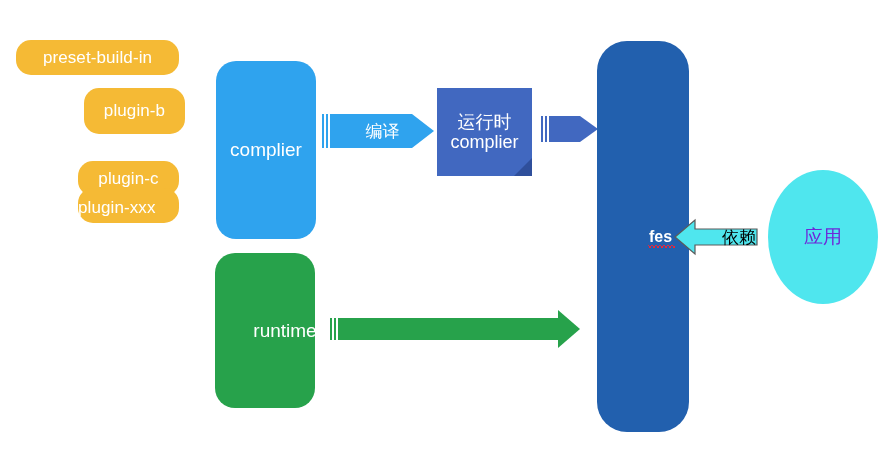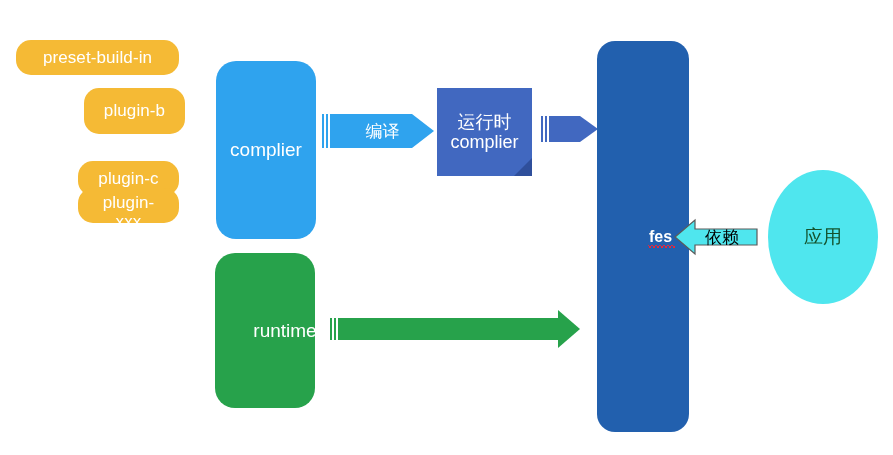--- a/index.html
+++ b/index.html
@@ -34,54 +34,54 @@
 
   
   .chip {
     background: #F5BA35;
     border-radius: 15px;
     font-size: 17px;
     font-weight: 400;
     letter-spacing: .1px;
   }
   .chip.wrap {
-    flex-direction: column;
+    flex-direction: row;
     justify-content: flex-start;
     padding-top: 5px;
   }
 
   
   .pillar {
     border-radius: 20px;
     font-size: 19px;
   }
   .pillar.blue   { background: #2FA3EE; margin-top: 21px; }
   .pillar.green  { background: #27A24B; }
-  .pillar.navy   { background: #2260AE; border-radius: 18px; padding-left: 35px; }
+  .pillar.navy   { background: #2260AE; border-radius: 30px; padding-left: 35px; }
 
   
   .note {
     background: #4168C0;
     font-size: 18px;
     flex-direction: column;
   }
   .note .fold {
     position: absolute;
     right: 0;
     bottom: 0;
     width: 0; height: 0;
     border-left: 18px solid transparent;
     border-bottom: 18px solid #2F4F9B;
   }
 
   
   .ellipse {
     background: #4FE6EE;
     border-radius: 50%;
-    color: #14532d;
+    color: #6d28d9;
     font-size: 19px;
   }
 
   
   .arrow {
     position: absolute;
     display: flex;
     align-items: center;
   }
   .arrow .tail-stripes {
@@ -115,21 +115,21 @@
     pointer-events: none;
   }
 
   
   .svg-arrow { position: absolute; }
   .svg-arrow .label {
     position: absolute;
     left: 0; right: 0;
     top: 50%;
     transform: translateY(-50%);
-    text-align: center;
+    text-align: right;
     color: #000000;
     font-size: 17px;
     pointer-events: none;
   }
 
   
   .spell {
     position: relative;
     display: inline-block;
   }

